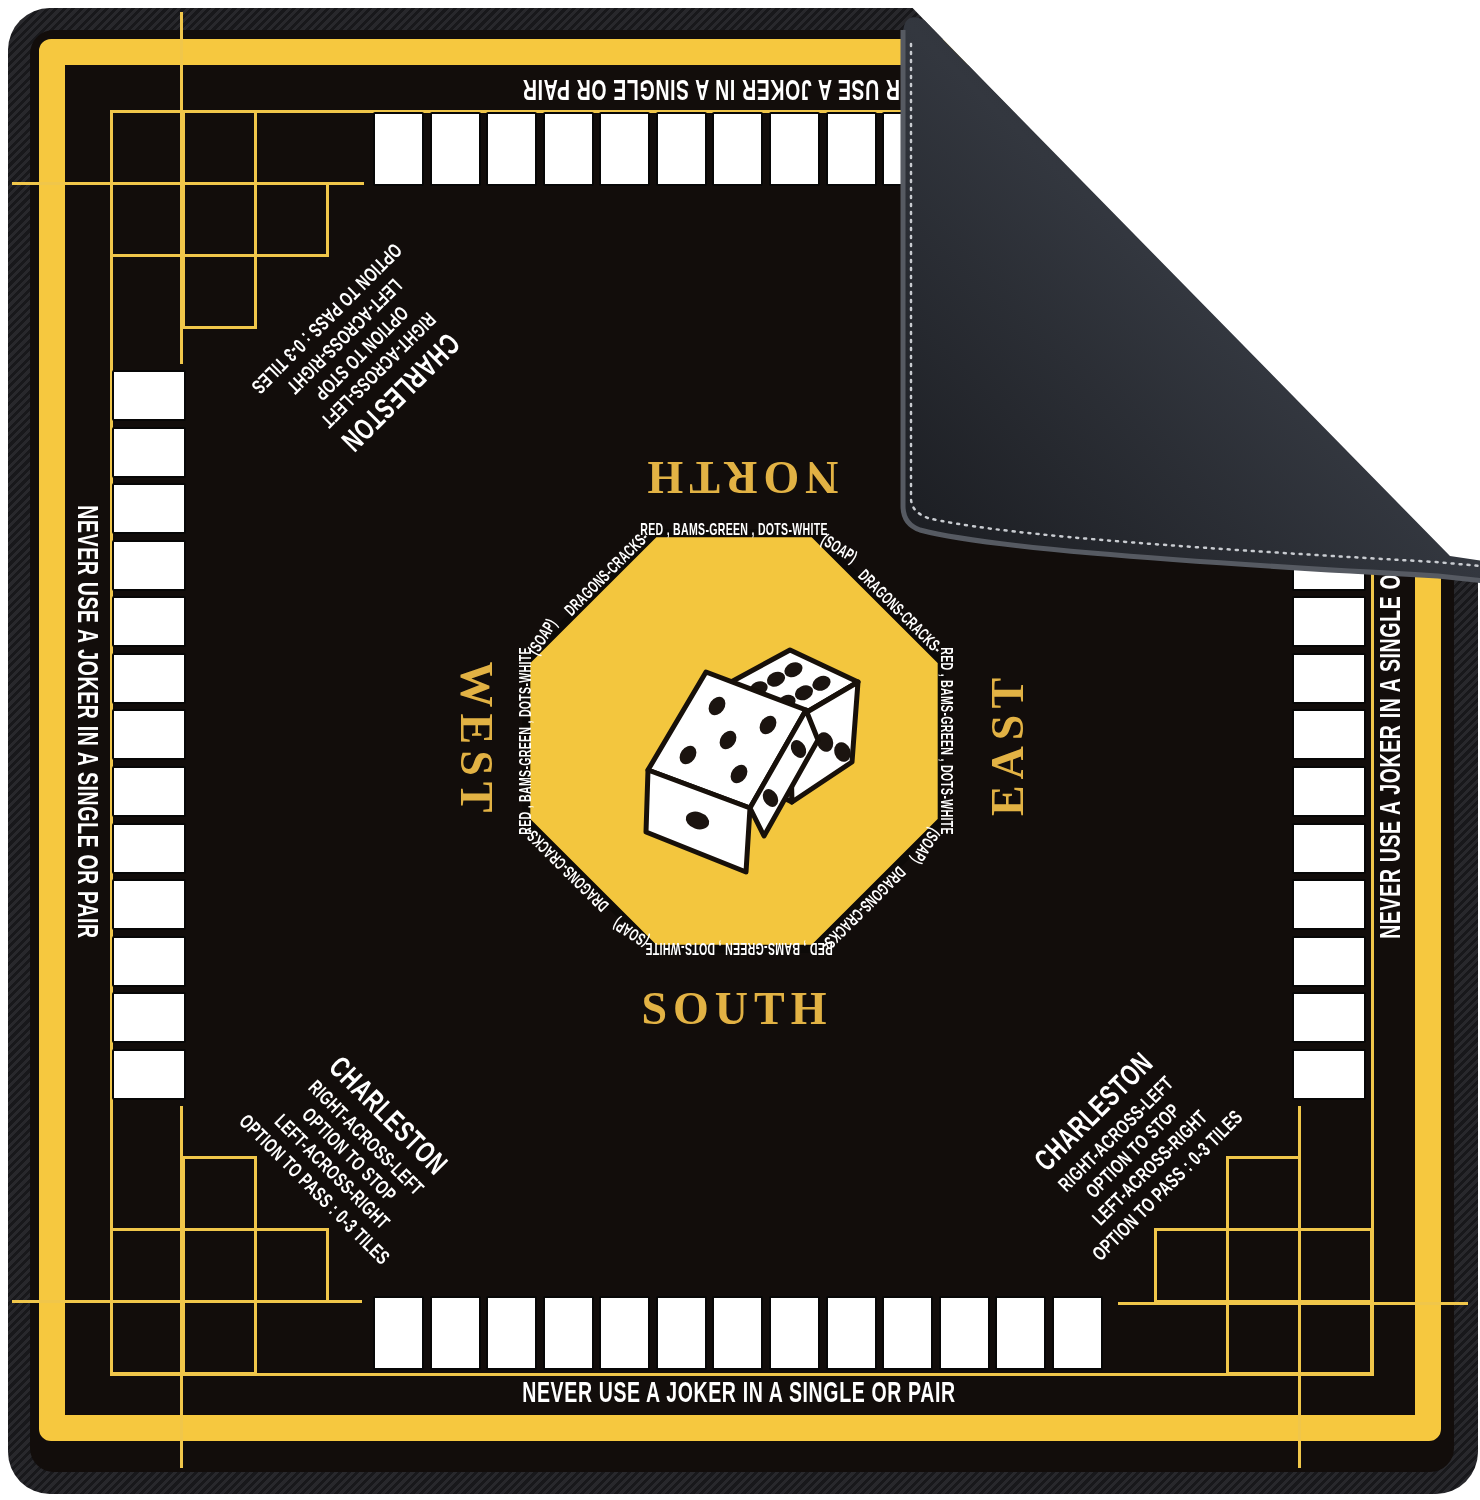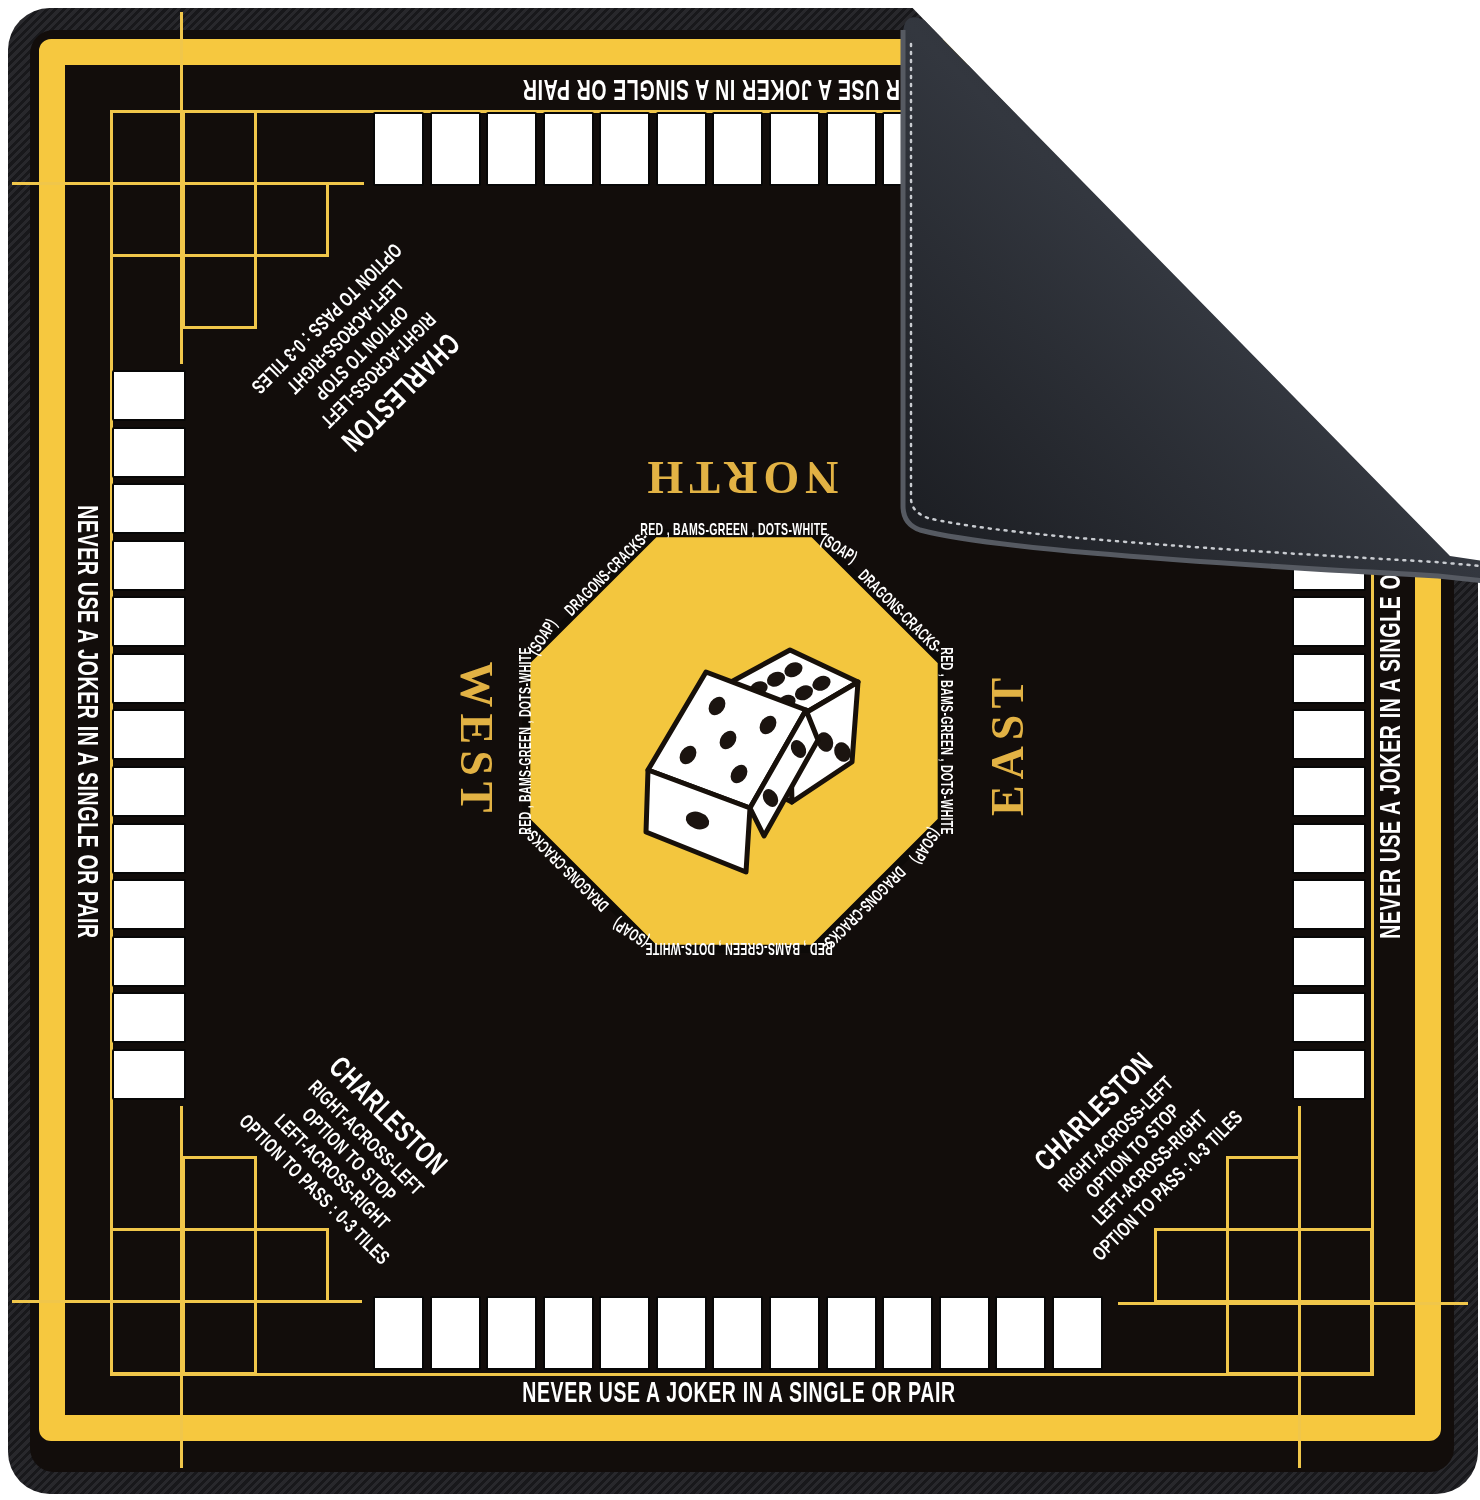--- a/index.html
+++ b/index.html
@@ -157,20 +157,21 @@
   </div>
   <div class="charleston" style="left:1128px;top:1146px;transform:translate(-50%,-50%) rotate(-45deg) scaleX(0.7);">
     <div class="ch-title">CHARLESTON</div>
     <div class="ch-line">RIGHT-ACROSS-LEFT</div>
     <div class="ch-line">OPTION TO STOP</div>
     <div class="ch-line">LEFT-ACROSS-RIGHT</div>
     <div class="ch-line">OPTION TO PASS :  0-3 TILES</div>
   </div>
 
   <div class="ctext dir" style="left:740px;top:477px;transform:translate(-50%,-50%) rotate(180deg);">NORTH</div>
+  <div class="ctext dir" style="left:737px;top:1008px;transform:translate(-50%,-50%);">SOUTH</div>
   <div class="ctext dir" style="left:476px;top:740px;transform:translate(-50%,-50%) rotate(90deg);">WEST</div>
   <div class="ctext dir" style="left:1007px;top:744px;transform:translate(-50%,-50%) rotate(-90deg);">EAST</div>
 
   <svg style="left:514px;top:521px;" width="440" height="440" viewBox="0 0 440 440">
     <polygon points="299.5,12.3 427.7,140.5 427.7,299.5 299.5,427.7 140.5,427.7 12.3,299.5 12.3,140.5 140.5,12.3" fill="#F3C63E" stroke="#0d0a08" stroke-width="8"></polygon>
     <g stroke="#17100a" stroke-width="5" stroke-linejoin="round">
 
       <g>
         <polygon points="206,167 276,201 278,281 208,247" fill="#ffffff"></polygon>
         <polygon points="206,167 276,129 344,161 276,201" fill="#ffffff"></polygon>

